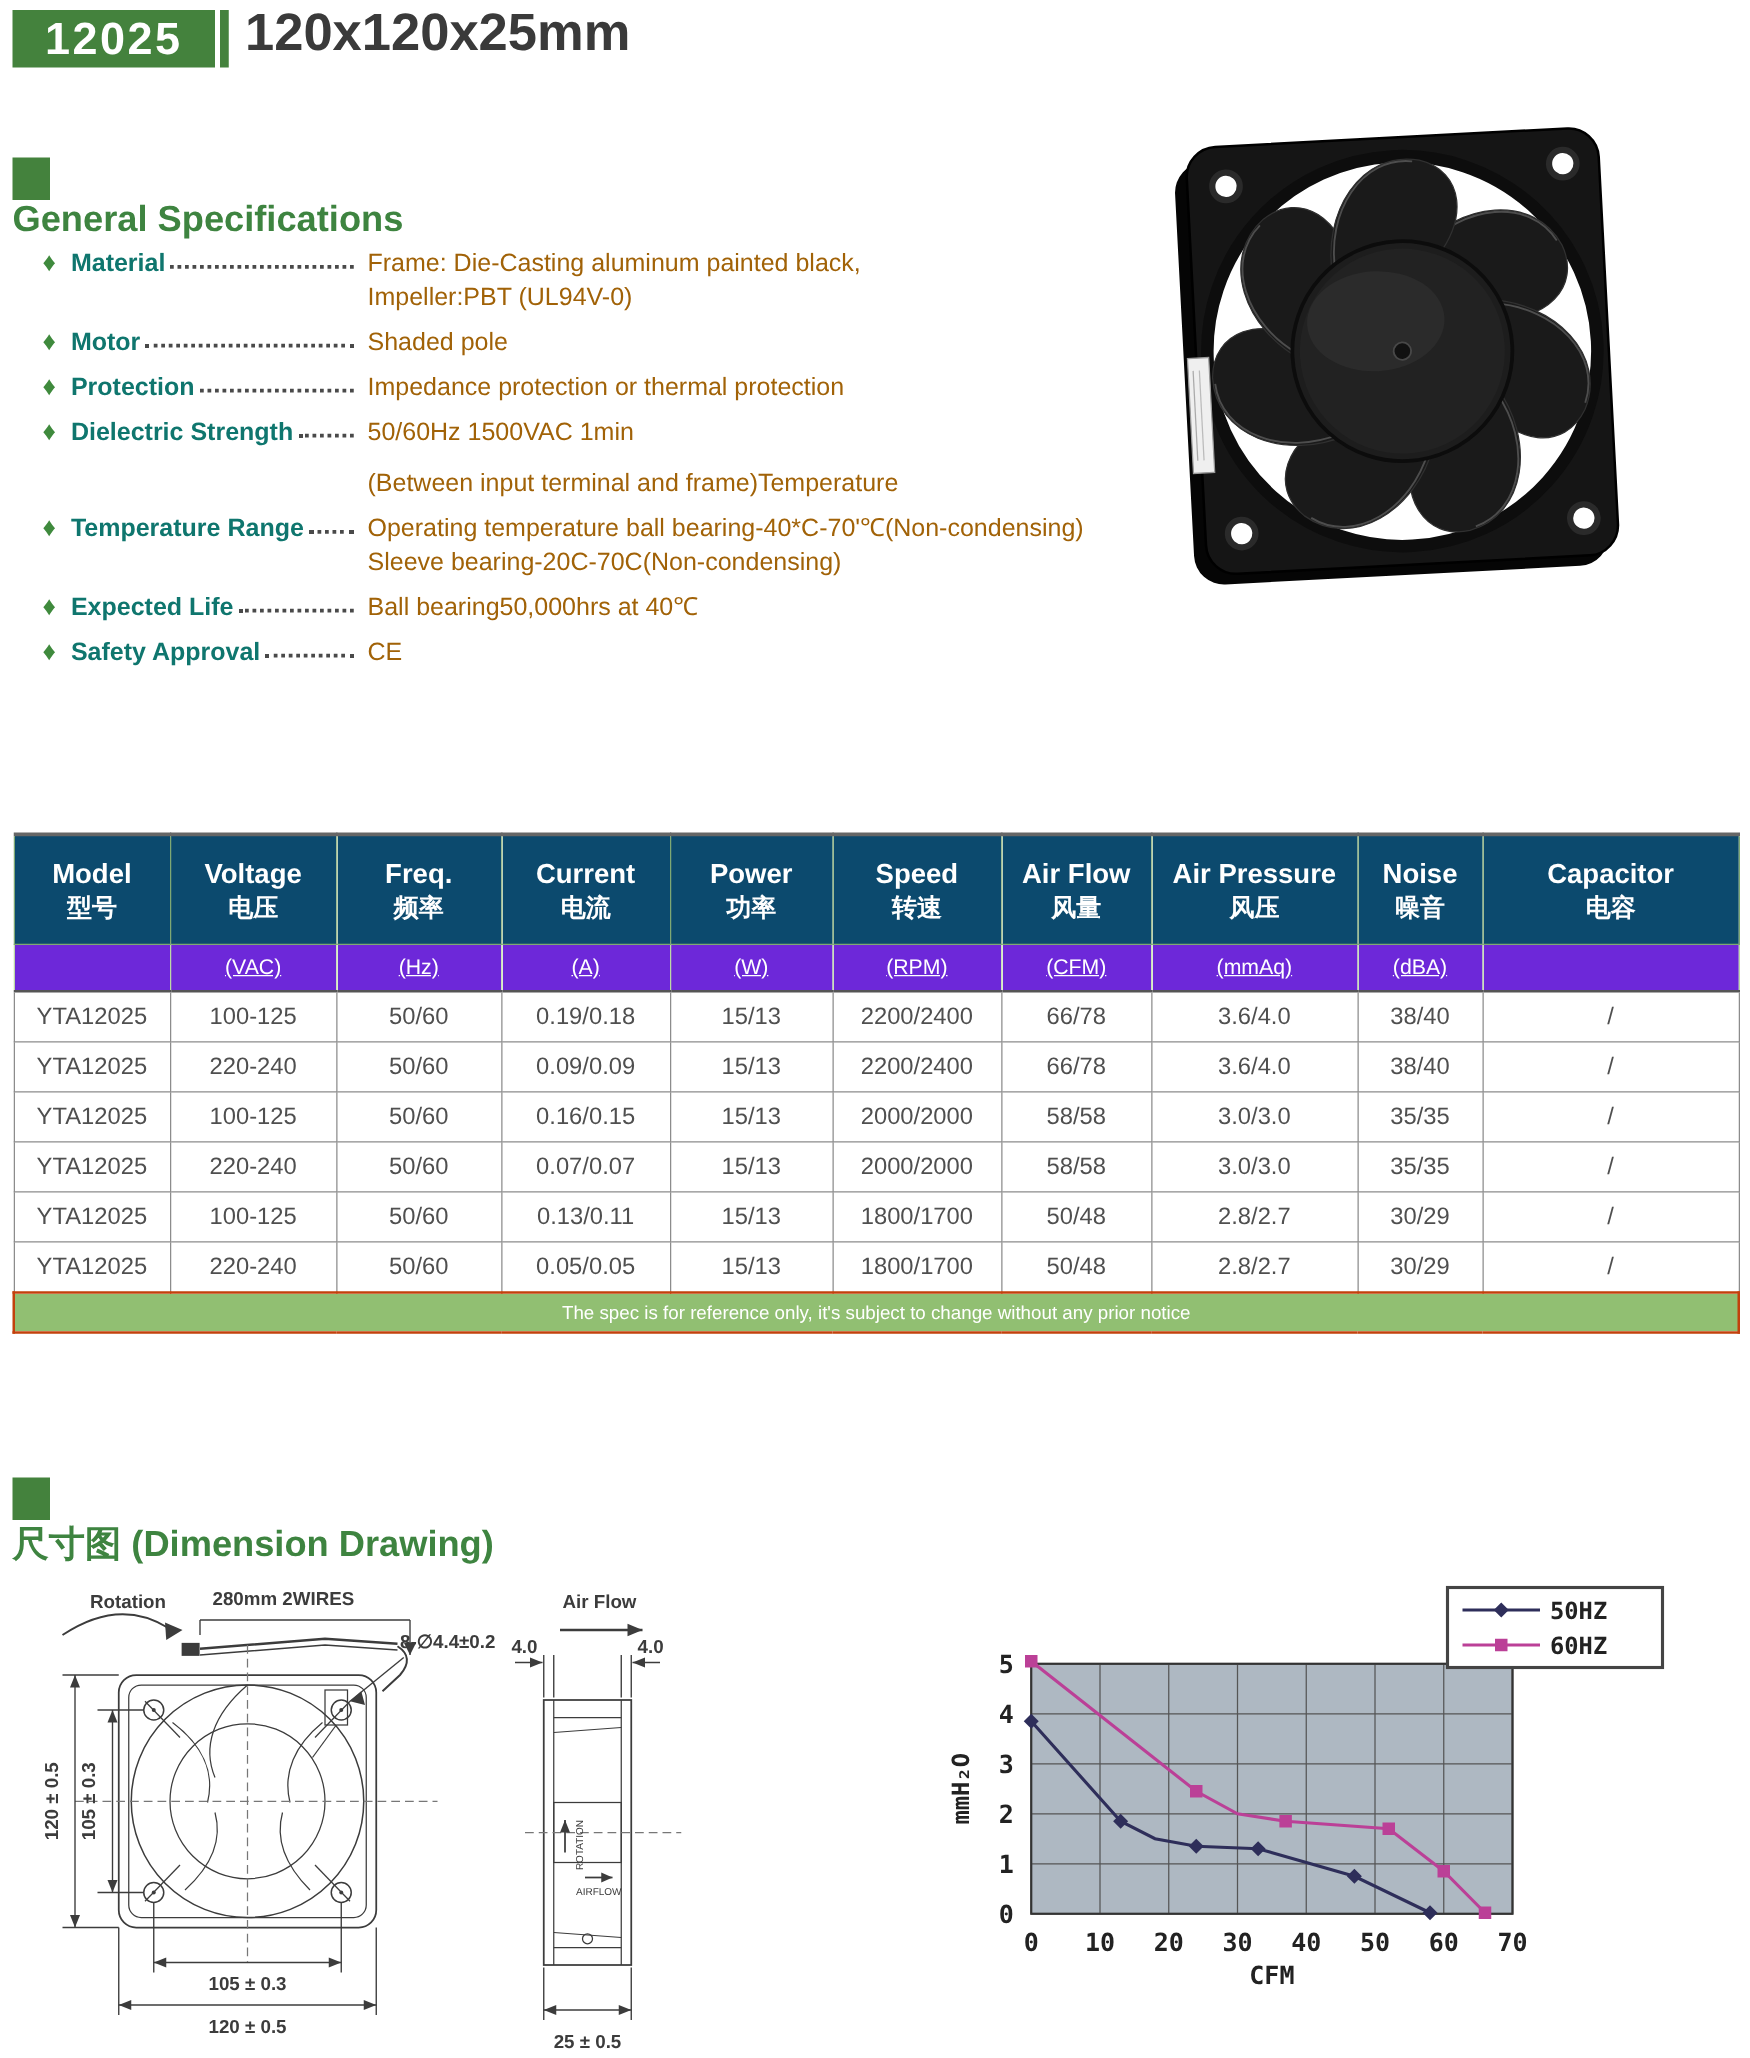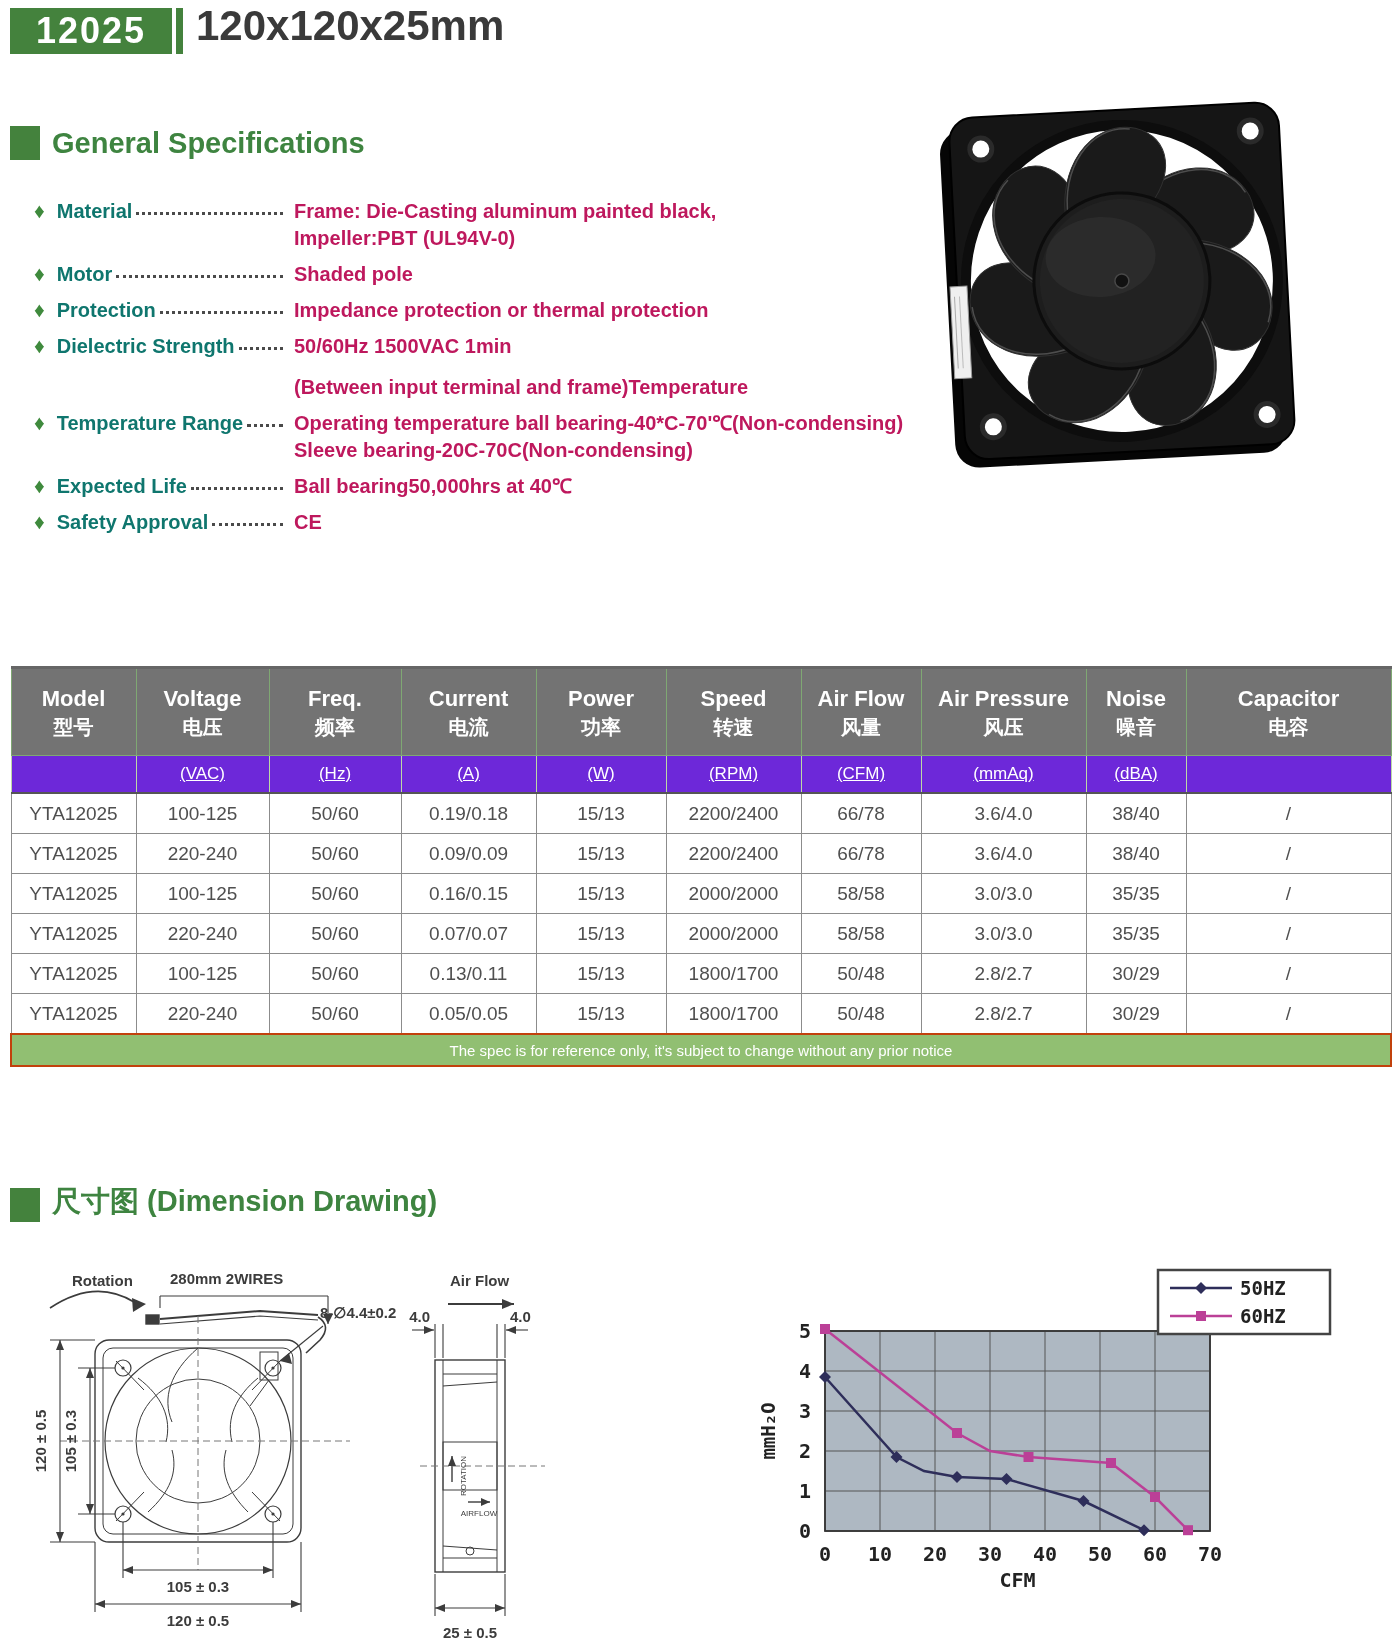--- a/index.html
+++ b/index.html
@@ -4,37 +4,37 @@
 <style>
   html,body{margin:0;padding:0;background:#fff;}
   .page{position:relative;width:1400px;height:1646px;background:#fff;overflow:hidden;
         font-family:"Liberation Sans",sans-serif;color:#3a3a3a;}
   
   .model-badge{position:absolute;left:10px;top:8px;width:162px;height:46px;background:#44823d;
         color:#fff;font-size:36px;font-weight:bold;text-align:center;line-height:46px;letter-spacing:2px;}
   .badge-accent{position:absolute;left:176px;top:8px;width:7px;height:46px;background:#44823d;}
   .size-title{position:absolute;left:196px;top:2px;font-size:42px;font-weight:bold;color:#3a3a3a;}
   
-  .sec{position:absolute;display:flex;align-items:flex-end;}
+  .sec{position:absolute;display:flex;align-items:flex-start;flex-direction:column;}
   .sec .sq{width:30px;height:34px;background:#44823d;margin-right:12px;flex:none;}
   .sec .t{font-size:29px;font-weight:bold;color:#3e8440;white-space:nowrap;}
   
   .spec-list{position:absolute;left:34px;top:198px;width:910px;}
   .spec-row{display:flex;align-items:flex-start;margin-bottom:9px;}
   .spec-left{width:252px;flex:none;display:flex;align-items:flex-start;}
   .bullet{color:#3f8a3d;font-size:21px;line-height:26px;margin-right:12px;}
   .spec-label{font-size:20px;font-weight:bold;color:#0f766e;line-height:26px;white-space:nowrap;}
   .dots{flex:1;border-bottom:3px dotted #4a4a4a;height:14px;margin:0 3px 0 4px;min-width:8px;}
-  .spec-val{font-size:20px;font-weight:bold;color:#be185d;line-height:27px;padding-left:8px;}
+  .spec-val{font-size:20px;font-weight:normal;color:#a16207;line-height:27px;padding-left:8px;}
   .spec-val .gap{height:14px;}
   
   .spec-table{position:absolute;left:10px;top:666px;width:1380px;border-collapse:collapse;
         table-layout:fixed;border-top:3px solid #666;}
   .spec-table th,.spec-table td{border:1px solid #8c8c8c;text-align:center;padding:0;overflow:hidden;}
-  .spec-table thead th{background:#737373;color:#fff;height:86px;border:1px solid #7fa873;}
+  .spec-table thead th{background:#0c4a6e;color:#fff;height:86px;border:1px solid #7fa873;}
   .spec-table .en{font-size:22px;font-weight:bold;line-height:30px;}
   .spec-table .zh{font-size:20px;font-weight:bold;line-height:26px;}
   .spec-table tr.units td{background:#6d28d9;color:#fff;font-size:17px;height:36px;
         border:1px solid #bcd8a6;border-bottom:2px solid #555;text-decoration:underline;}
   .spec-table tbody td{height:39px;font-size:19px;color:#4f4f4f;background:#fff;}
   .spec-table tfoot td{background:#91bf72;color:#fff;font-size:15px;height:30px;border:2px solid #c2410c;}
   svg text{font-family:"Liberation Sans",sans-serif;}
   .mono{font-family:"DejaVu Sans Mono",monospace;}
 </style>
 </head>

